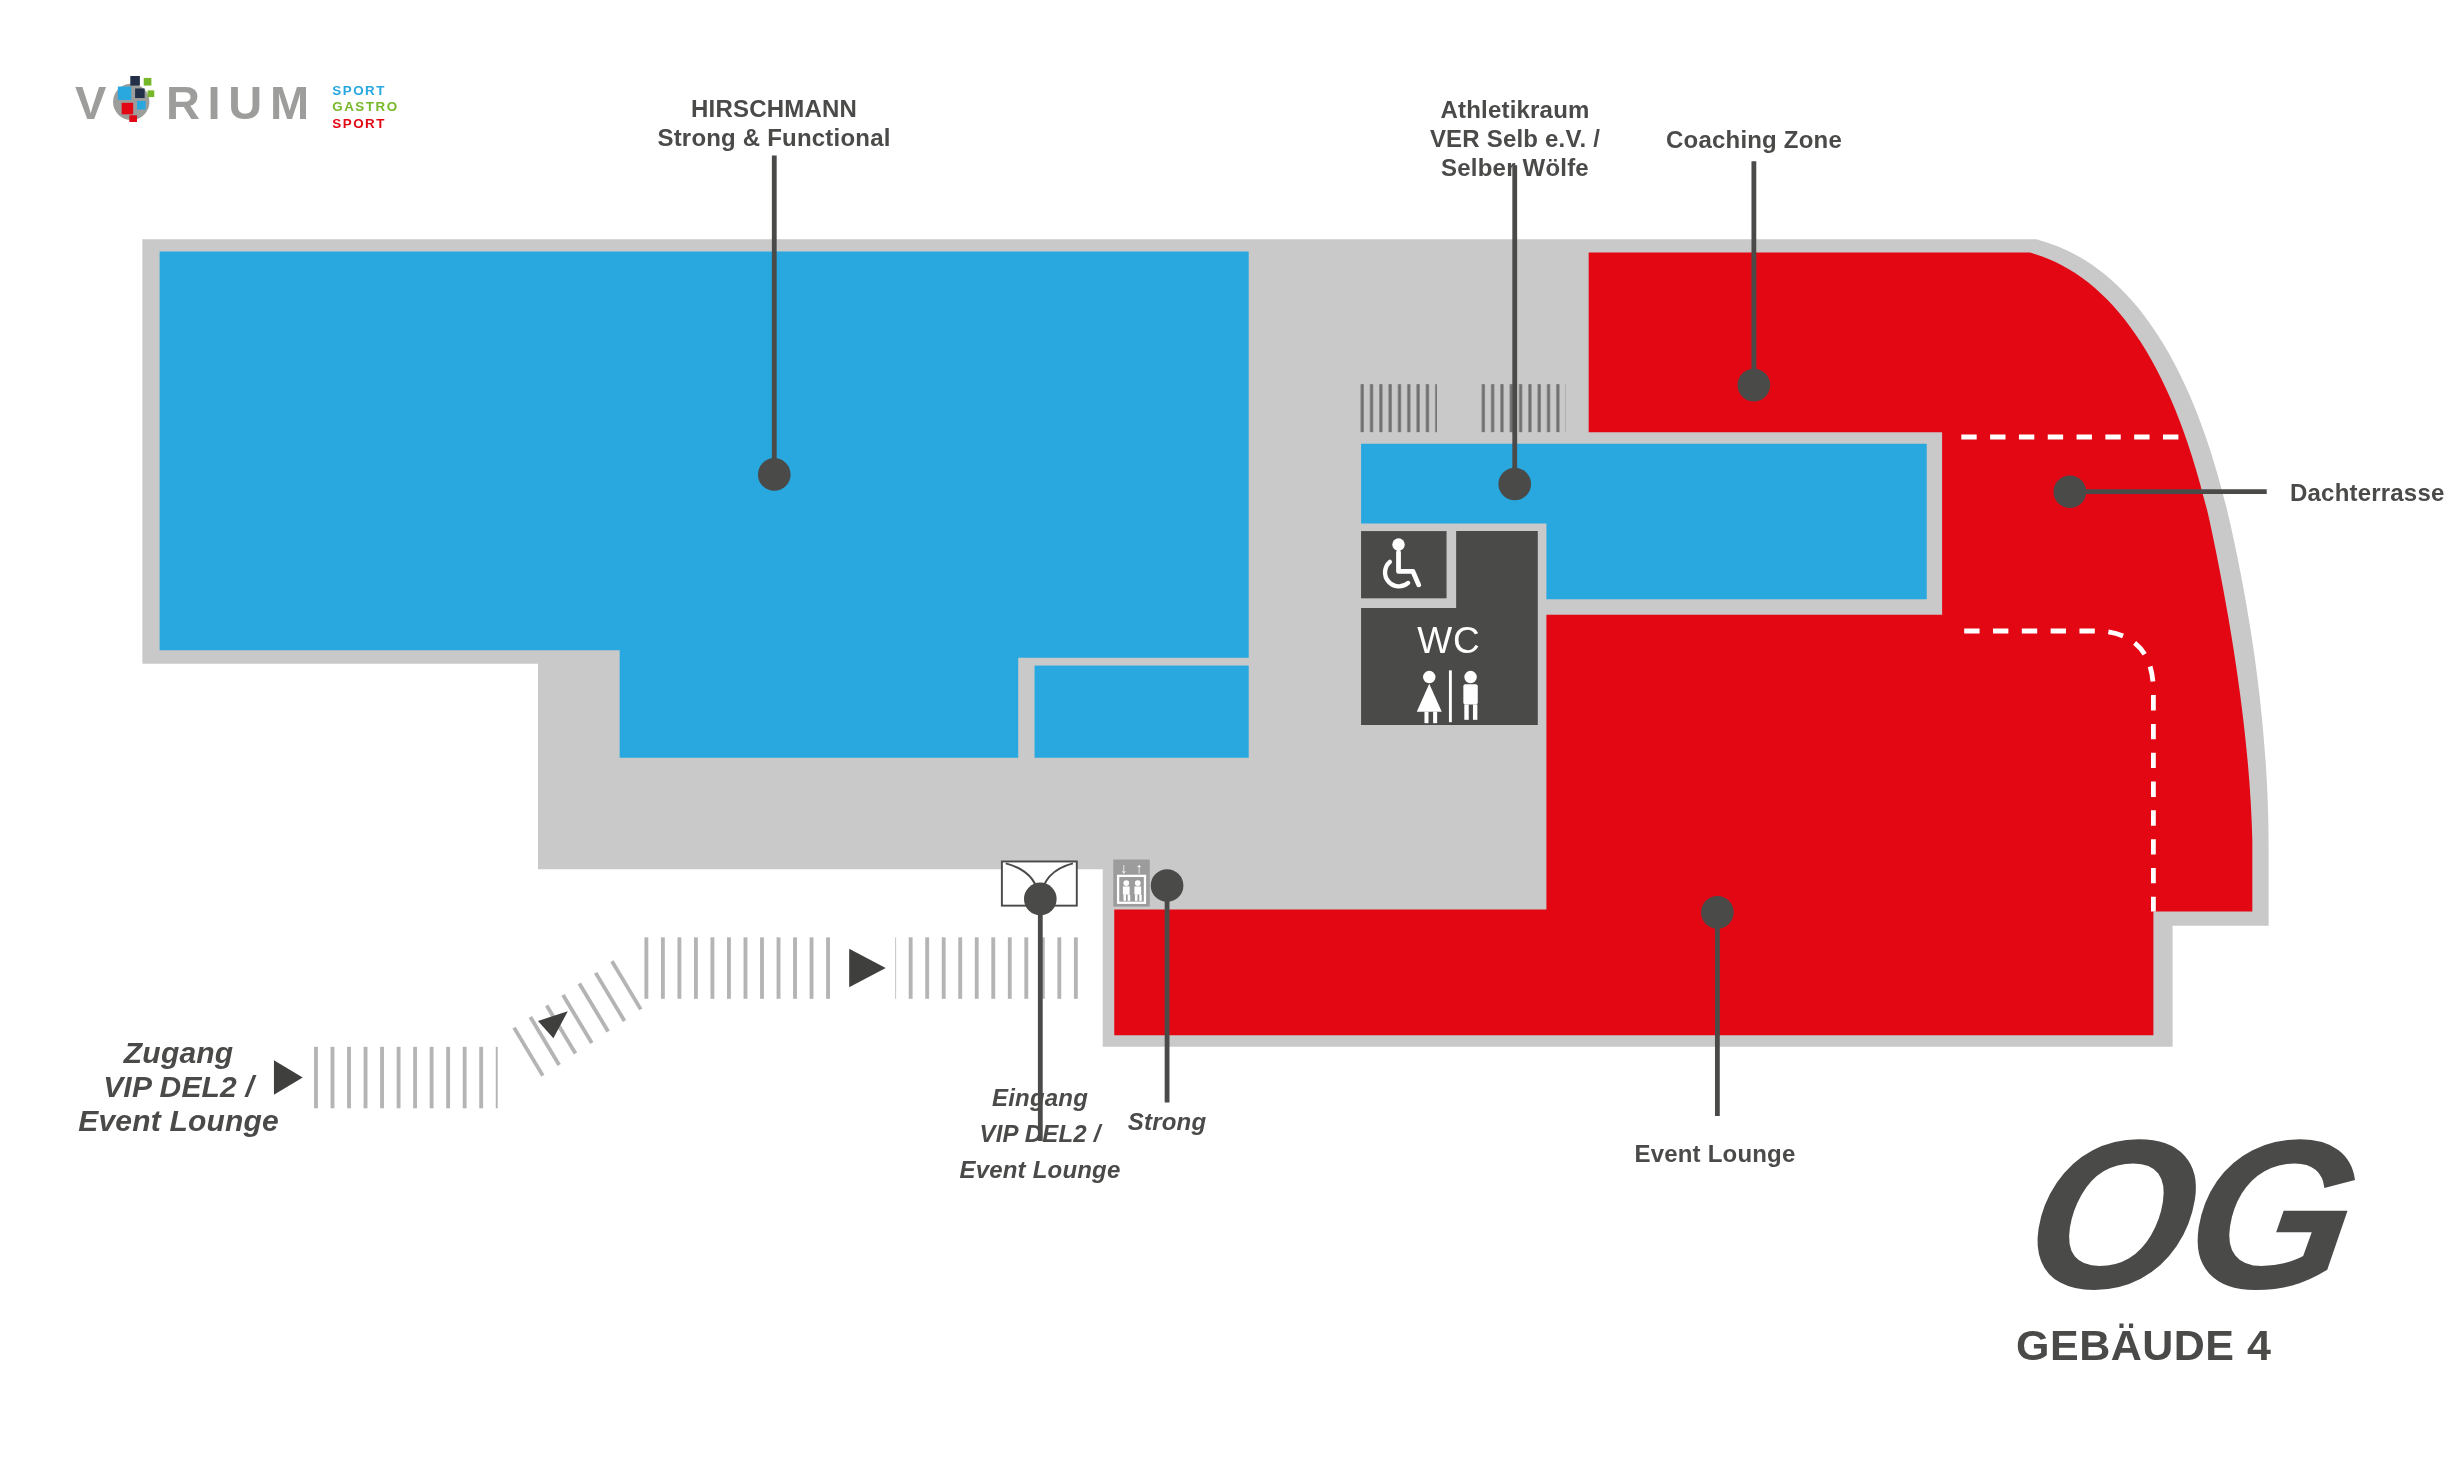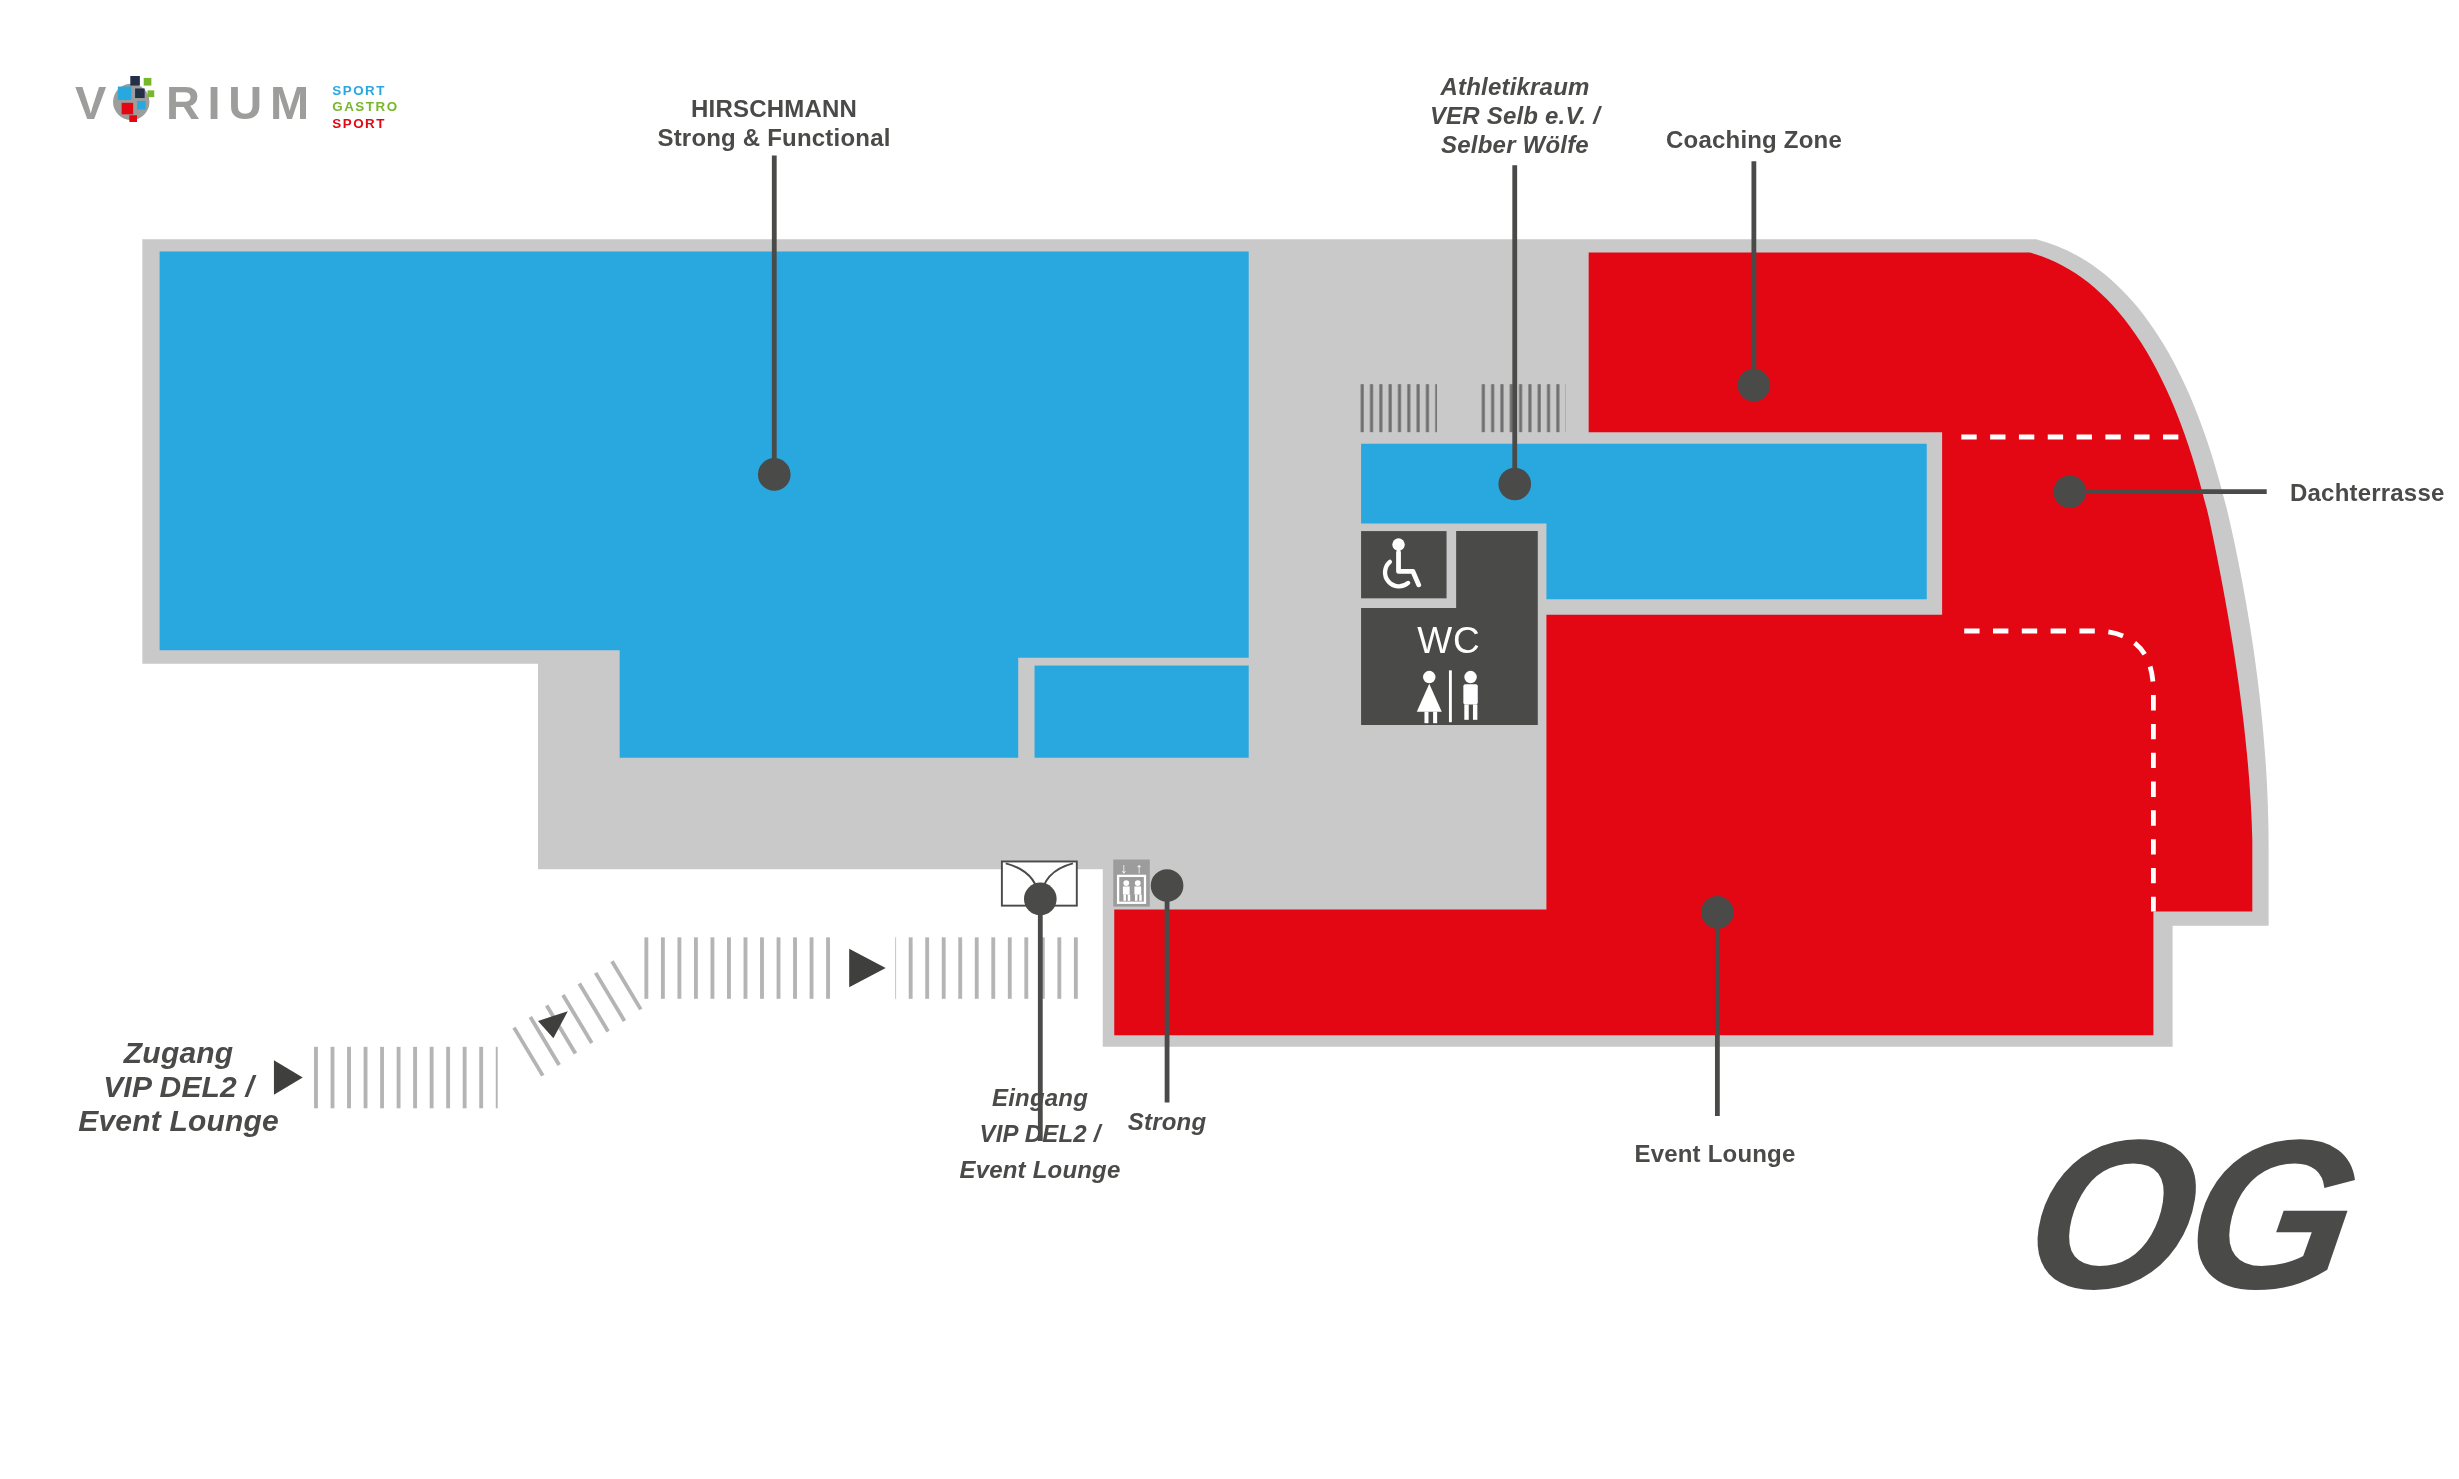--- a/index.html
+++ b/index.html
@@ -172,21 +172,21 @@
     <div class="tag-gastro">GASTRO</div>
     <div class="tag-event">SPORT</div>
   </div>
 </div>
 
 <div class="lbl" style="left:582px;top:94px;width:384px;">
   <span>HIRSCHMANN</span>
   <span>Strong &amp; Functional</span>
 </div>
 
-<div class="lbl" style="left:1323px;top:72px;width:384px;font-style:italic;">
+<div class="lbl" style="left:1323px;top:95px;width:384px;">
   <span>Athletikraum</span>
   <span>VER Selb e.V. /</span>
   <span>Selber Wölfe</span>
 </div>
 
 <div class="lbl" style="left:1562px;top:125px;width:384px;">
   <span>Coaching Zone</span>
 </div>
 
 <div class="lbl dach" style="left:2290px;top:478px;">
@@ -212,14 +212,15 @@
   <span>VIP DEL2 /</span>
   <span>Event Lounge</span>
 </div>
 
 <div class="wc-label">
   <span>WC</span>
 </div>
 
 <div class="floor-badge">
   <span class="code">OG</span>
+  <span class="building">GEBÄUDE 4</span>
 </div>
 
 
 </body></html>

